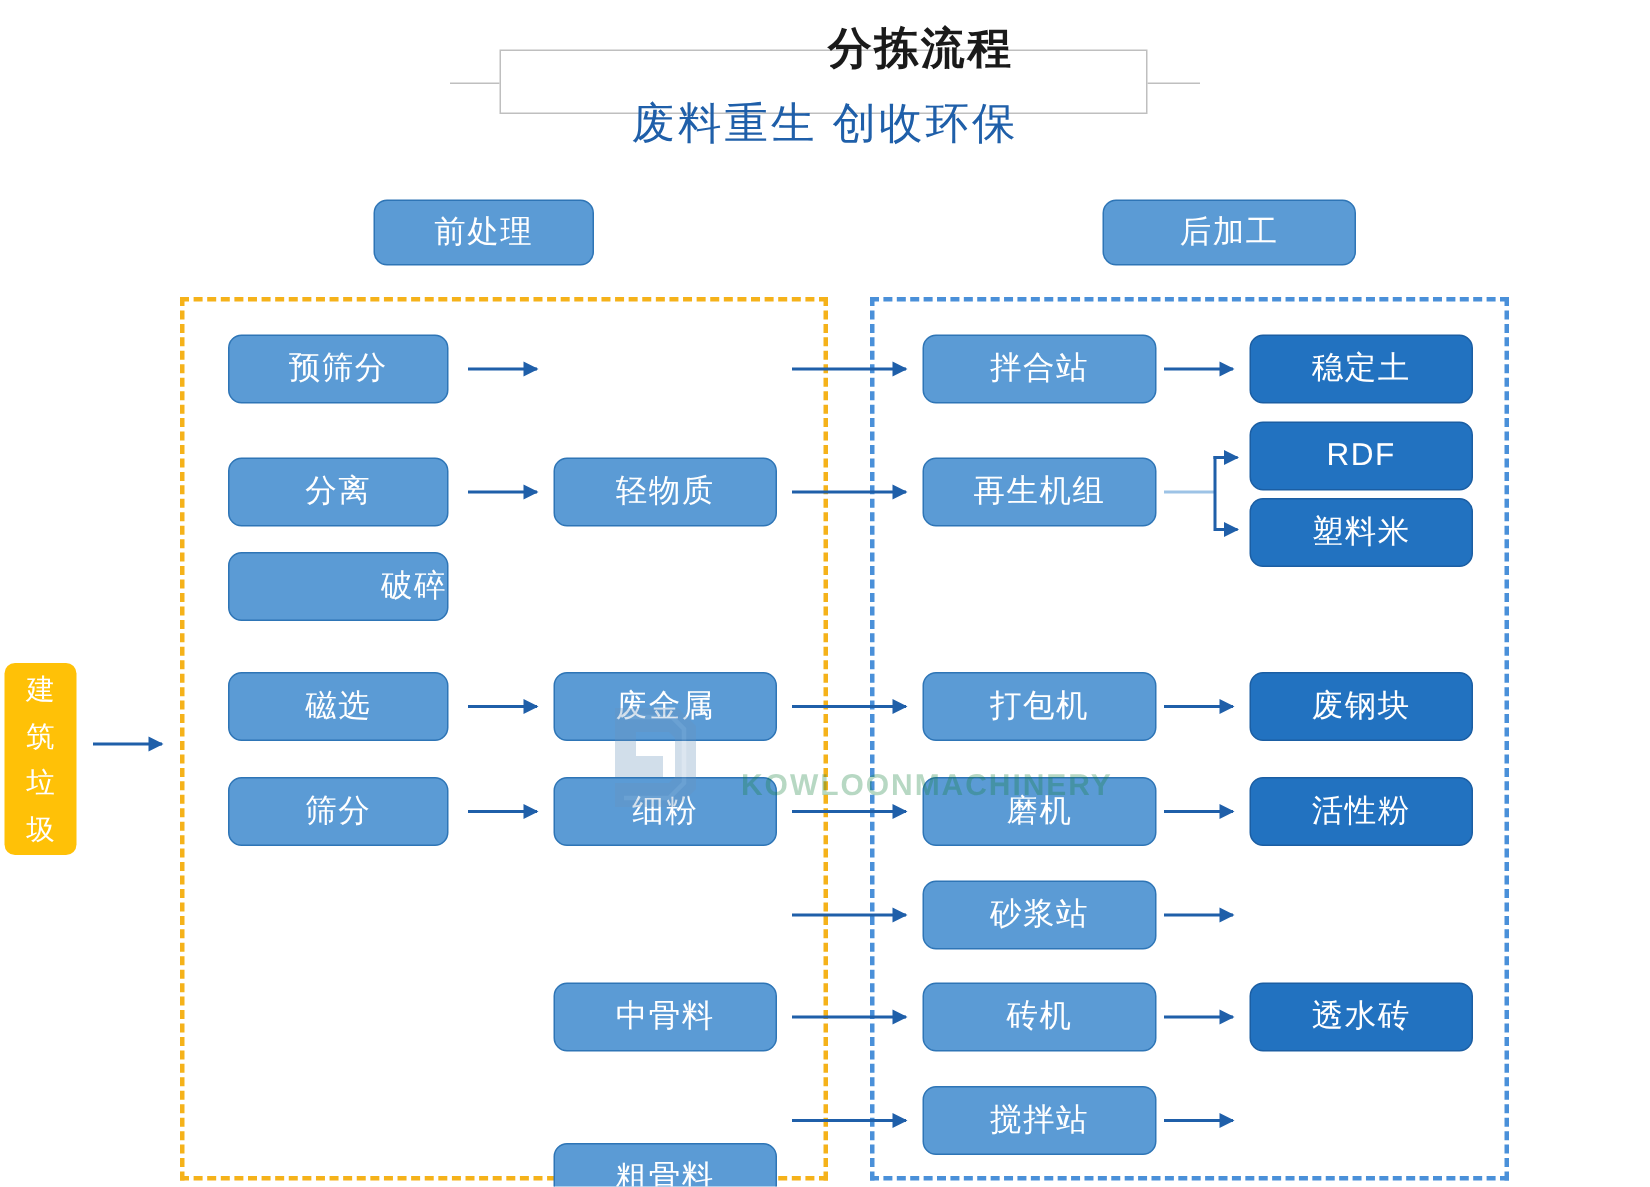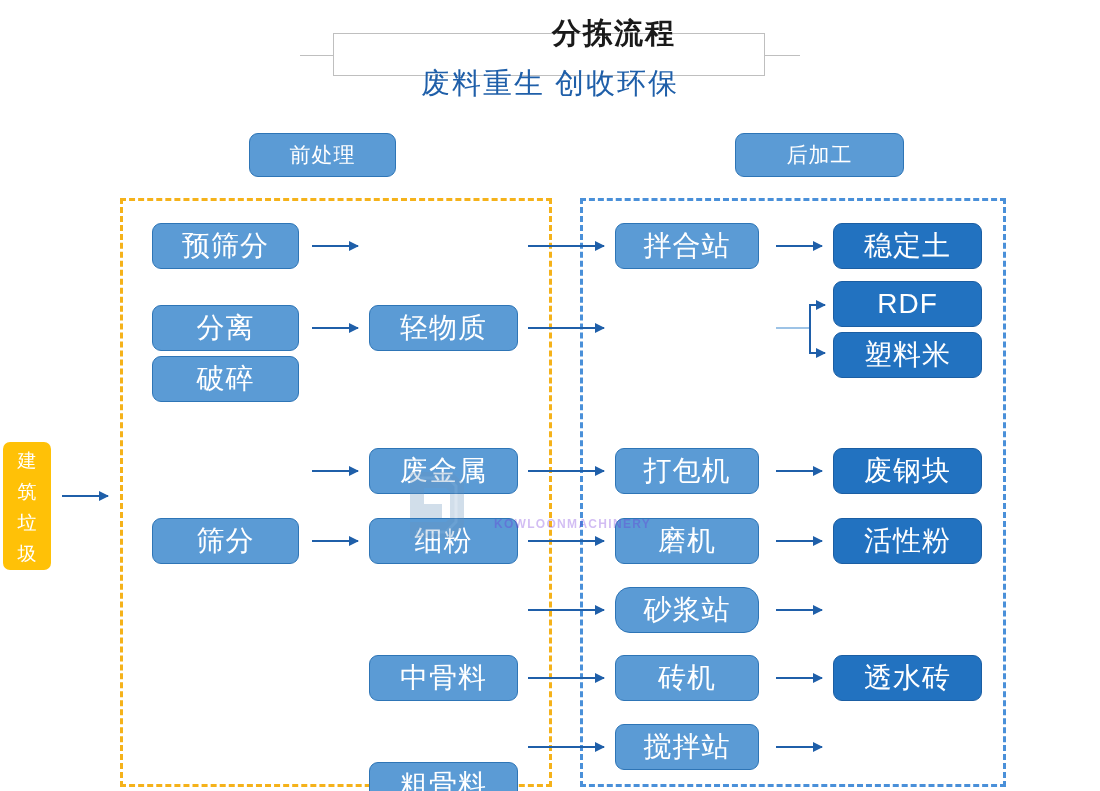--- a/index.html
+++ b/index.html
@@ -52,30 +52,30 @@
     position:absolute;left:3px;top:442px;width:48px;height:128px;
     background:#ffc107;border-radius:7px;
     color:#ffffff;font-size:19px;line-height:31px;text-align:center;
     padding-top:3px;box-sizing:border-box;letter-spacing:0px;
   }
   .source-box span{display:block;}
 
   
   .node{
     position:absolute;height:46px;border-radius:9px;box-sizing:border-box;
-    color:#ffffff;text-align:center;line-height:43px;font-size:28px;
+    color:#ffffff;text-align:center;line-height:43px;font-size:21px;
     letter-spacing:1px;white-space:nowrap;
   }
   .node.mid{background:#5b9bd5;border:1.5px solid #2e75b6;}
   .node.deep{background:#2272c0;border:1.5px solid #1b5ea3;}
 
   
   .c1{left:152px;width:147px;}
   .c2{left:369px;width:149px;}
-  .c3{left:615px;width:144px;}
+  .c3{left:615px;width:156px;}
   .c4{left:833px;width:149px;}
 
   
   .arrow{position:absolute;height:2px;background:#1f5fa9;}
   .arrow::after{
     content:"";position:absolute;right:-1px;top:-4px;
     border-left:10px solid #1f5fa9;
     border-top:5px solid transparent;
     border-bottom:5px solid transparent;
   }
@@ -96,22 +96,22 @@
     position:absolute;left:400px;top:450px;width:330px;height:110px;
     opacity:0.30;pointer-events:none;
   }
   .wm-logo{position:absolute;left:0;top:14px;width:86px;height:82px;}
   .wm-cn{
     position:absolute;left:92px;top:4px;font-size:50px;line-height:56px;
     color:#6a93bd;font-weight:bold;letter-spacing:1px;
     font-family:"Liberation Sans","DejaVu Sans",sans-serif;
   }
   .wm-en{
-    position:absolute;left:94px;top:64px;font-size:12px;line-height:20px;
-    color:#6d28d9;font-weight:bold;letter-spacing:1.3px;
+    position:absolute;left:94px;top:64px;font-size:20px;line-height:20px;
+    color:#15803d;font-weight:bold;letter-spacing:1.3px;
   }
 </style>
 </head>
 <body>
 
 <div id="stage">
 
   <div class="title-rule left"></div>
   <div class="title-frame"></div>
   <div class="title-rule right"></div>
@@ -127,33 +127,35 @@
   <div class="source-box">
     <span>建</span>
     <span>筑</span>
     <span>垃</span>
     <span>圾</span>
   </div>
   <div class="arrow" style="left:62px;top:495px;width:46px;"></div>
 
   <div class="node mid c1" style="top:223px;">预筛分</div>
   <div class="node mid c1" style="top:305px;">分离</div>
-  <div class="node mid c1" style="top:356px;">破碎</div>
+  <div class="node mid c1" style="top:368px;text-align:right;">破碎</div>
+  <div class="node mid c1" style="top:448px;">磁选</div>
   <div class="node mid c1" style="top:518px;">筛分</div>
 
   <div class="node mid c2" style="top:305px;">轻物质</div>
   <div class="node mid c2" style="top:448px;">废金属</div>
   <div class="node mid c2" style="top:518px;">细粉</div>
   <div class="node mid c2" style="top:655px;">中骨料</div>
   <div class="node mid c2" style="top:762px;">粗骨料</div>
 
   <div class="node mid c3" style="top:223px;">拌合站</div>
+  <div class="node mid c3" style="top:305px;">再生机组</div>
   <div class="node mid c3" style="top:448px;">打包机</div>
   <div class="node mid c3" style="top:518px;">磨机</div>
-  <div class="node mid c3" style="top:587px;border-radius:15px;">砂浆站</div>
+  <div class="node mid c3" style="top:587px;">砂浆站</div>
   <div class="node mid c3" style="top:655px;">砖机</div>
   <div class="node mid c3" style="top:724px;">搅拌站</div>
 
   <div class="node deep c4" style="top:223px;">稳定土</div>
   <div class="node deep c4" style="top:281px;">RDF</div>
   <div class="node deep c4" style="top:332px;">塑料米</div>
   <div class="node deep c4" style="top:448px;">废钢块</div>
   <div class="node deep c4" style="top:518px;">活性粉</div>
   <div class="node deep c4" style="top:655px;">透水砖</div>
 

